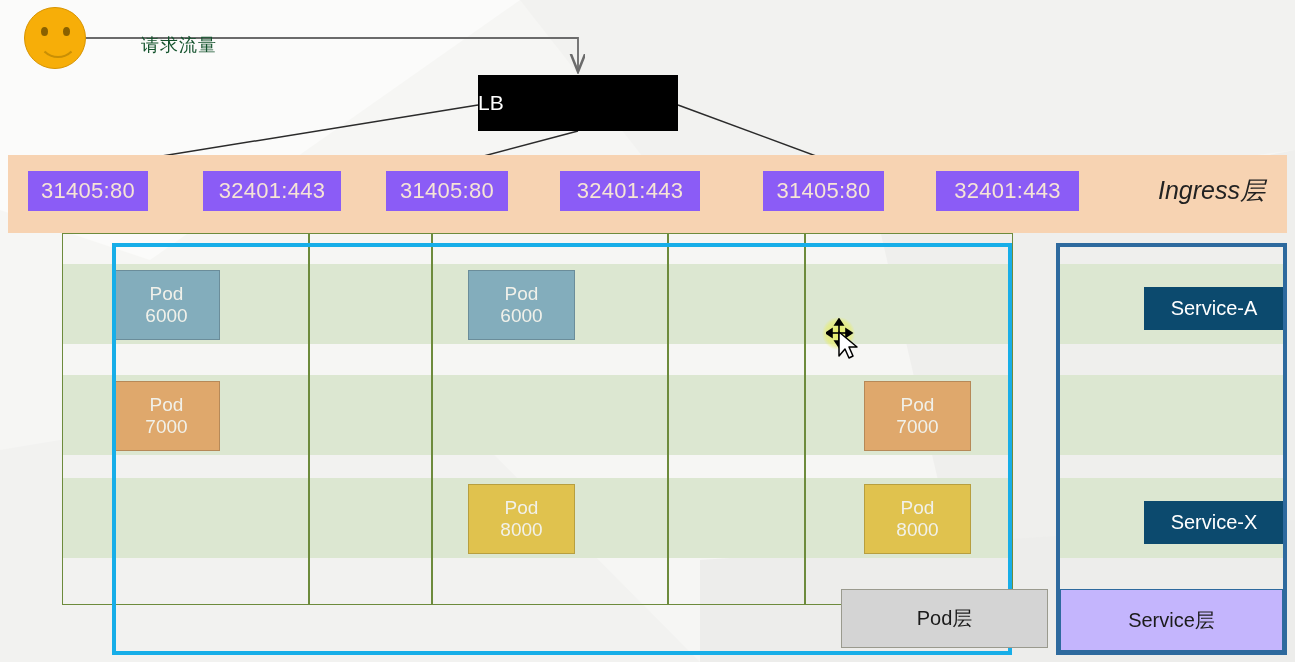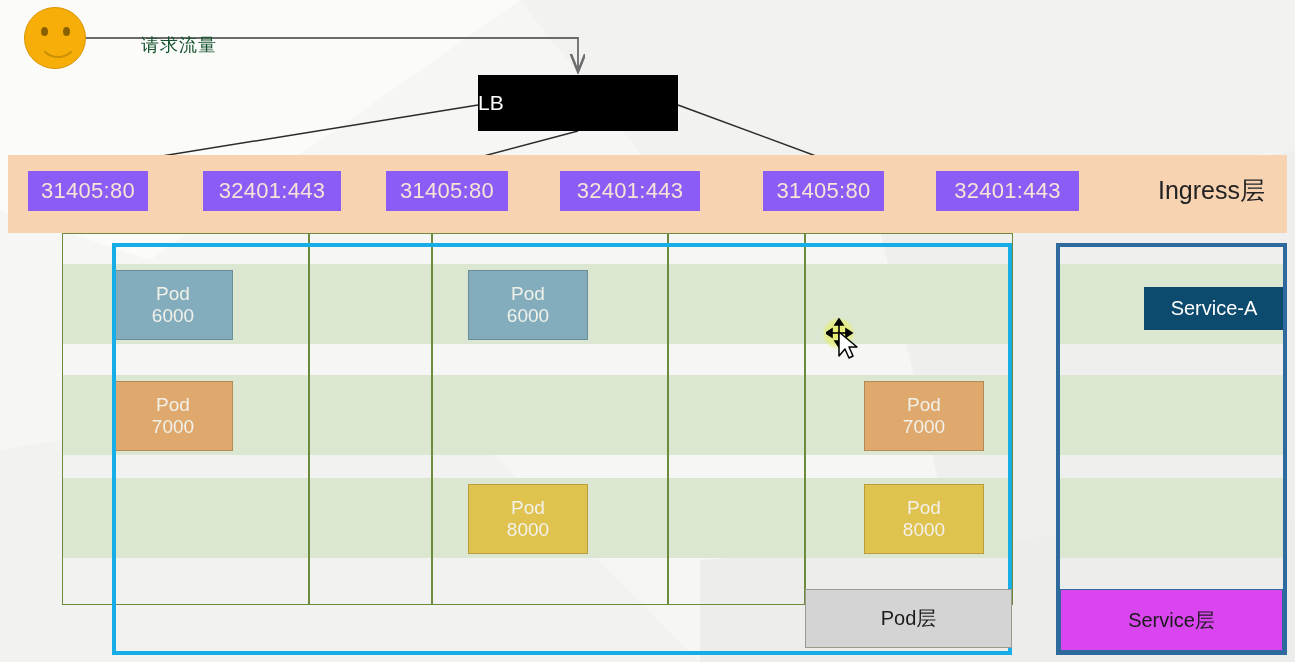--- a/index.html
+++ b/index.html
@@ -29,56 +29,56 @@
 
   
   #lb-box{left:478px;top:75px;width:200px;height:56px;background:#000;}
   #lb-box span{position:absolute;left:0;right:0;top:50%;transform:translateY(-50%);
     text-align:left;color:#fff;font-size:21px;}
 
   
   #ingress-band{left:8px;top:155px;width:1279px;height:78px;background:#F7D3B2;}
   .ing-box{height:40px;background:#8b5cf6;color:#f6e4d6;font-size:22px;
     display:flex;align-items:center;justify-content:center;letter-spacing:.3px;}
-  #ingress-label{right:30px;top:174px;font-size:25px;color:#222;white-space:nowrap;}
+  #ingress-label{right:30px;top:174px;font-size:25px;color:#222;white-space:nowrap;font-style:italic;}
 
   
   .col-box{top:233px;height:372px;border:1px solid #6d8b3c;background:transparent;}
 
   
   .row-band{left:62px;width:951px;height:80px;background:#DCE7D1;}
   .row-band.r1{top:264px;}
   .row-band.r2{top:375px;}
   .row-band.r3{top:478px;}
   .svc-band{left:1056px;width:231px;height:80px;background:#DCE7D1;}
   .svc-band.r1{top:264px;}
   .svc-band.r2{top:375px;}
   .svc-band.r3{top:478px;}
 
   
-  .pod{width:120px;height:70px;border:1px solid rgba(0,0,0,.18);
+  .pod{width:107px;height:70px;border:1px solid rgba(0,0,0,.18);
     display:flex;flex-direction:column;align-items:center;justify-content:center;
     color:#f1f1ea;font-size:19px;line-height:1.15;}
   .pod.blue{background:#83ADBC;}
   .pod.orange{background:#DFA86C;}
   .pod.yellow{background:#E0C24E;}
 
   
   .svc{width:140px;height:43px;background:#0c4a6e;color:#fff;font-size:20px;
     display:flex;align-items:center;justify-content:center;margin-left:12px;}
 
   
   #pod-group{left:112px;top:243px;width:900px;height:412px;border:4px solid #17AEE8;}
   #svc-group{left:1056px;top:243px;width:231px;height:412px;border:4px solid #2E6A9E;}
 
   
-  #pod-footer{left:805px;top:589px;width:207px;height:59px;background:#D4D4D4;
+  #pod-footer{left:841px;top:589px;width:207px;height:59px;background:#D4D4D4;
     border:1px solid #9a9a8e;display:flex;align-items:center;justify-content:center;
     font-size:20px;color:#1b1b1b;}
-  #svc-footer{left:1060px;top:589px;width:223px;height:62px;background:#d946ef;
+  #svc-footer{left:1060px;top:589px;width:223px;height:62px;background:#c4b5fd;
     border:1px solid #2E6A9E;display:flex;align-items:center;justify-content:center;
     font-size:20px;color:#1b1b1b;}
 
   
   #cursor-glow{left:822px;top:317px;width:33px;height:33px;border-radius:50%;
     background:radial-gradient(circle,#e8ee62 0%,rgba(232,238,98,.55) 55%,rgba(232,238,98,0) 72%);}
   #cursor-icon{left:826px;top:318px;width:40px;height:44px;}
 </style>
 </head>
 <body>
@@ -180,20 +180,23 @@
     <span>8000</span>
   </div>
   <div class="abs pod yellow" style="left:864px;top:484px;">
     <span>Pod</span>
     <span>8000</span>
   </div>
 
   <div class="abs svc" style="left:1132px;top:287px;">
     <span>Service-A</span>
   </div>
+  <div class="abs svc" style="left:1132px;top:501px;">
+    <span>Service-X</span>
+  </div>
 
   <div id="pod-group" class="abs"></div>
   <div id="svc-group" class="abs"></div>
 
   <div id="pod-footer" class="abs">
     <span>Pod层</span>
   </div>
   <div id="svc-footer" class="abs">
     <span>Service层</span>
   </div>

